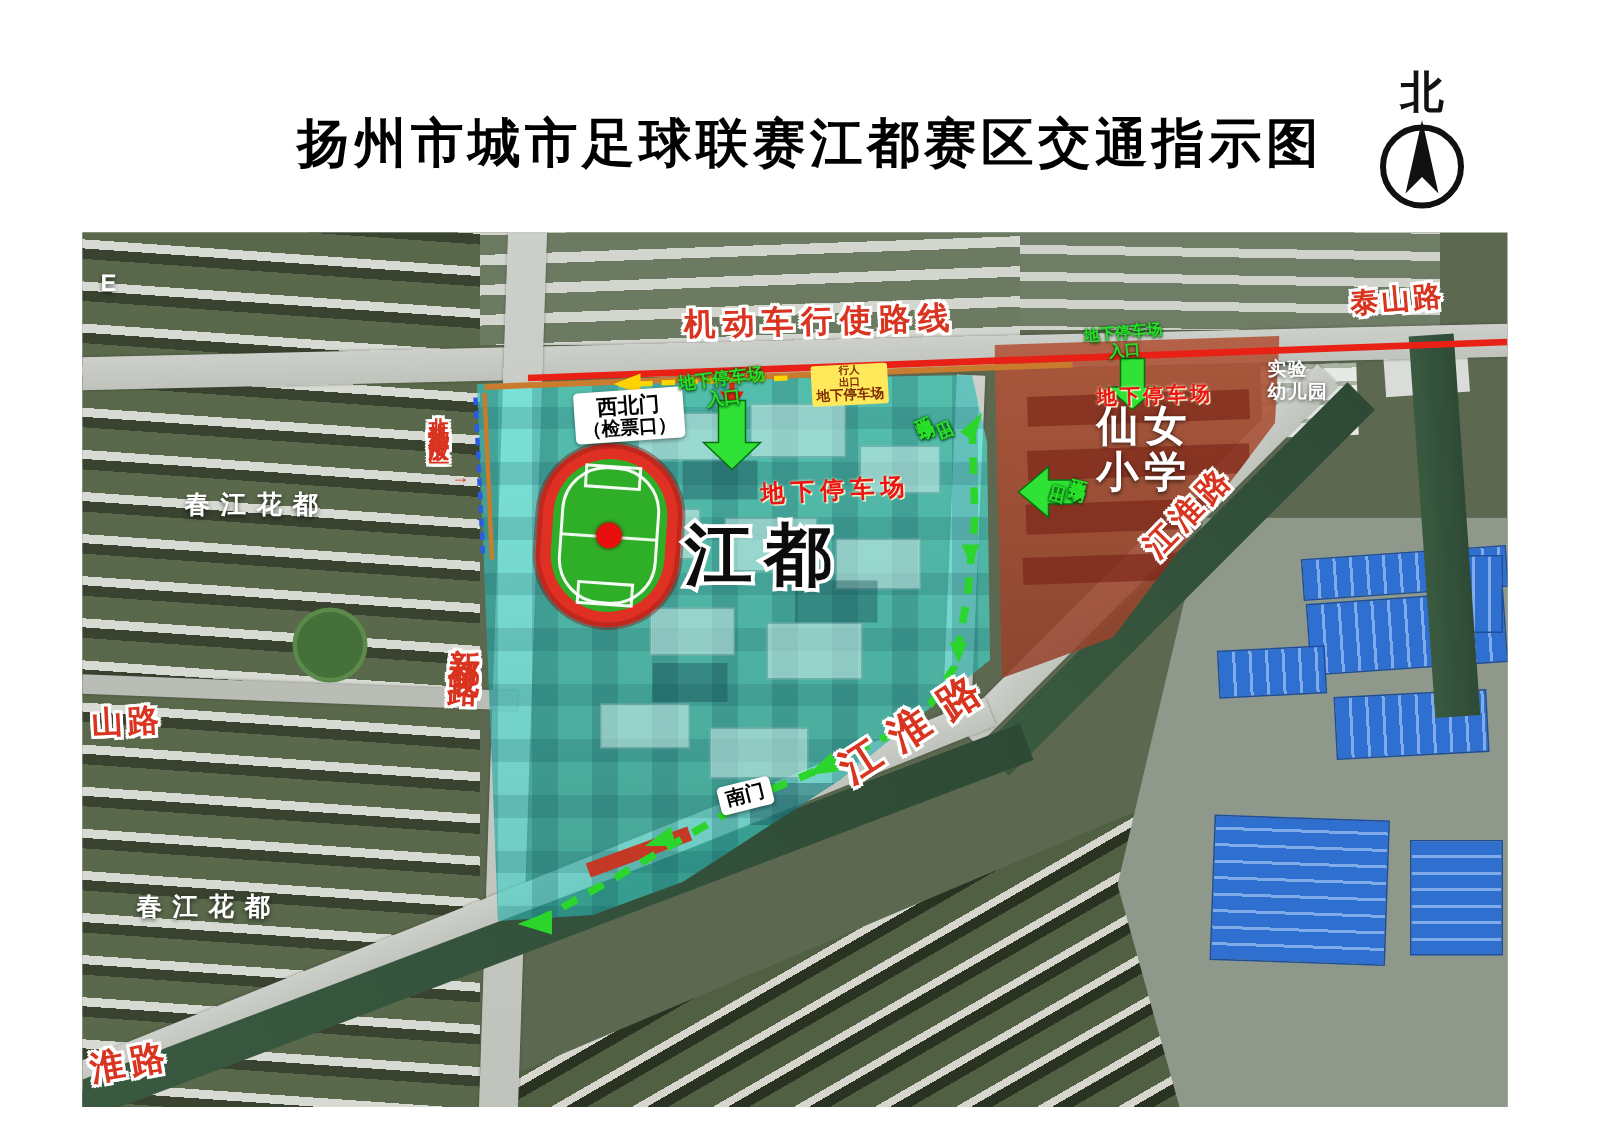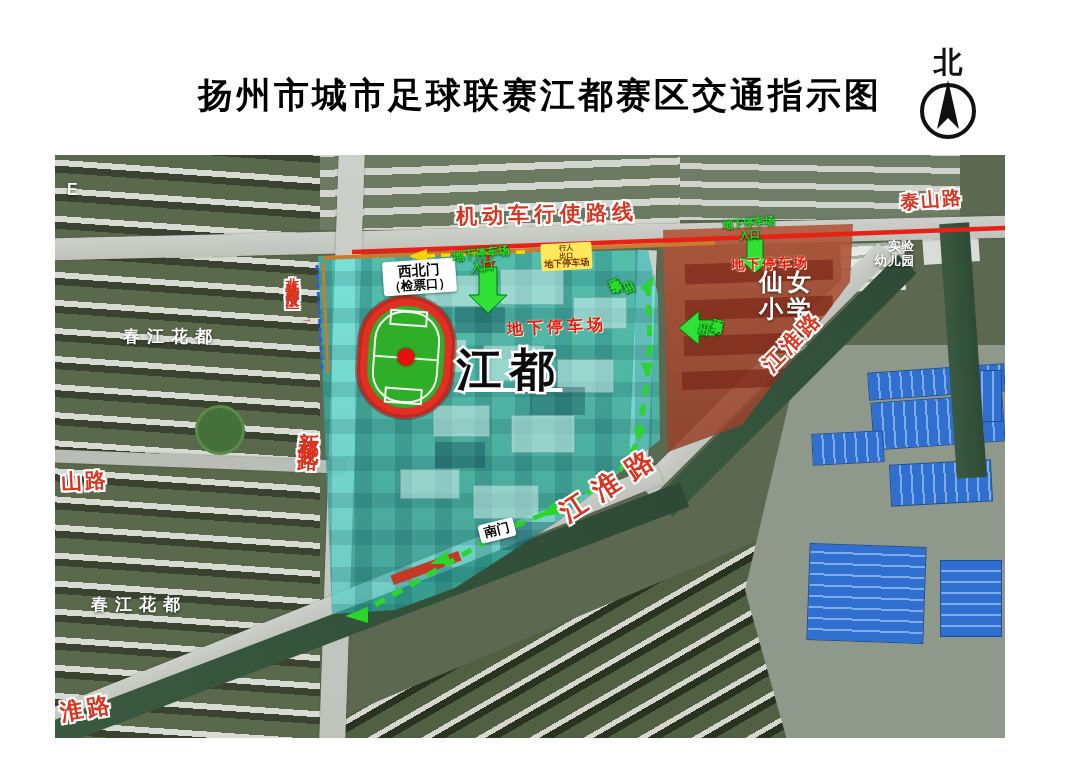--- a/index.html
+++ b/index.html
@@ -197,37 +197,37 @@
     <span style="display:block;">地下停车场</span>
   </div>
 
   <div class="lab green-lab vert" style="left:648px;top:148px;font-size:11px;letter-spacing:1px;transform:rotate(14deg);">
     <span style="display:block;">地下停车场</span>
     <span style="display:block;padding-top:14px;">出口</span>
   </div>
 
   <div class="lab redpark" style="left:452px;top:162px;font-size:16px;letter-spacing:4px;transform:rotate(-3deg);">地下停车场</div>
 
-  <div class="lab big-title" style="left:372px;top:192px;width:165px;font-size:45px;letter-spacing:8px;text-decoration:underline;">
+  <div class="lab big-title" style="left:372px;top:192px;width:165px;font-size:45px;letter-spacing:8px;">
     <span style="display:block;">江都</span>
   </div>
 
   <div class="lab green-lab" style="left:668px;top:62px;font-size:10.5px;transform:rotate(-5deg);">
     <span style="display:block;">地下停车场</span>
     <span style="display:block;">入口</span>
   </div>
 
   <div class="lab redpark" style="left:676px;top:100px;font-size:13.5px;letter-spacing:2px;transform:rotate(-2deg);">地下停车场</div>
 
-  <div class="lab white-lab" style="left:676px;top:114px;width:112px;text-align:center;font-size:24px;letter-spacing:4px;line-height:1.12;font-family:Liberation Serif, serif;">
+  <div class="lab white-lab" style="left:676px;top:114px;width:112px;text-align:left;font-size:28px;letter-spacing:4px;line-height:1.12;font-family:Liberation Serif, serif;">
     <span style="display:block;">仙女</span>
     <span style="display:block;">小学</span>
   </div>
 
-  <div class="lab white-lab" style="left:790px;top:84px;width:70px;text-align:right;font-size:12.5px;letter-spacing:1px;line-height:1.2;">
+  <div class="lab white-lab" style="left:790px;top:84px;width:70px;text-align:left;font-size:12.5px;letter-spacing:1px;line-height:1.2;">
     <span style="display:block;">实验</span>
     <span style="display:block;">幼儿园</span>
   </div>
 
   <div class="lab red-road ow" style="left:700px;top:172px;font-size:21px;letter-spacing:4px;transform:rotate(-46deg);">江淮路</div>
 
   <div class="lab red-road ow" style="left:498px;top:310px;font-size:27px;letter-spacing:12px;transform:rotate(-33deg);">江淮路</div>
 
   <div class="lab box-lab" style="left:424px;top:366px;font-size:13px;transform:rotate(-14deg);">南门</div>
 

